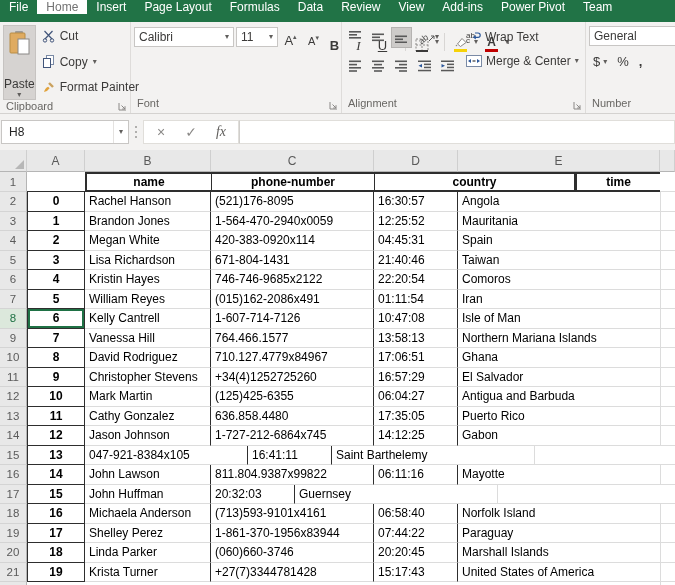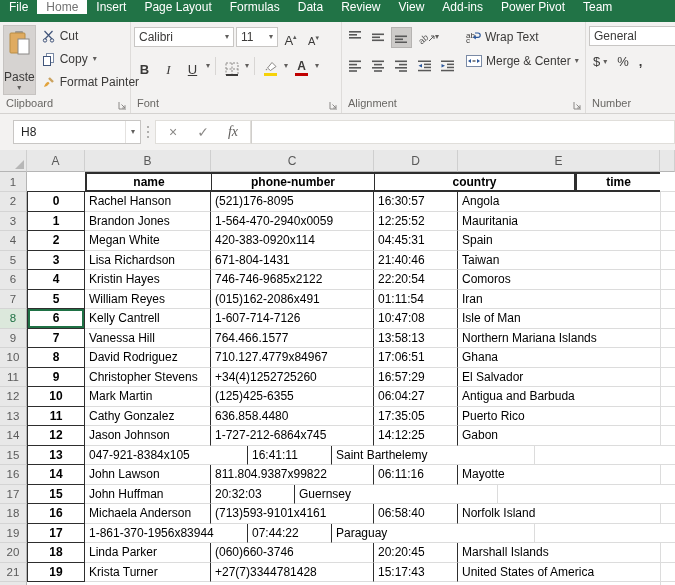--- a/index.html
+++ b/index.html
@@ -21,27 +21,27 @@
   .rgroup-label{height:16px;font-size:11px;color:#696764;display:flex;align-items:center;
                 justify-content:flex-start;position:relative;padding:0 14px 2px 6px}
   .launcher{position:absolute;right:3px;bottom:3px}
   .arrow{font-size:8px;color:#605e5c;line-height:1}
   .cmdlbl{white-space:nowrap}
 
   
   .g-clip{width:130px}
   .paste-btn{width:46px;background:#d6d3d1;border:1px solid #c6c3c1;display:flex;flex-direction:column;
              align-items:center;justify-content:flex-start;padding-top:4px;margin-right:4px}
-  .paste-btn .cmdlbl{margin-top:14px}
+  .paste-btn .cmdlbl{margin-top:21px}
   .clip-cmds{display:flex;flex-direction:column;justify-content:space-between;padding:1px 0 3px 0}
   .cmd{display:flex;align-items:center;gap:5px;height:20px;padding:0 2px;white-space:nowrap}
 
   
   .g-font{width:210px}
-  .fcol{display:flex;flex-direction:column;width:100%}
+  .fcol{display:flex;flex-direction:row;width:100%}
   .frow{display:flex;align-items:center;height:24px;gap:2px}
   .frow2{display:flex;align-items:center;height:26px;gap:3px;margin-top:4px}
   .combo{background:#fff;border:1px solid #c8c6c4;height:20px;display:flex;align-items:center;
          padding:0 4px;box-sizing:border-box;overflow:hidden;white-space:nowrap}
   .combo .arrow{margin-left:auto;padding-left:4px}
   .cb-name{width:100px}
   .cb-size{width:42px}
   .ribbtn{height:20px;min-width:17px;display:flex;align-items:flex-end;justify-content:center;
           padding:0 2px;line-height:1;position:relative}
   .b-b{font-weight:bold;font-size:13px}
@@ -67,21 +67,21 @@
   
   .g-num{flex:1 1 auto;border-right:none}
   .ncol{display:flex;flex-direction:column;width:100%}
   .cb-general{width:110px;margin-top:1px}
   .nrow{display:flex;align-items:center;gap:10px;margin-top:8px;padding-left:4px;font-size:13px}
   .nrow .dollar{display:flex;align-items:center;gap:3px}
 
   
   .fbar{height:36px;background:#f3f2f1;display:flex;align-items:center;position:relative}
   .namebox{width:128px;height:24px;background:#fff;border:1px solid #c8c6c4;box-sizing:border-box;
-           margin-left:13px;display:flex;align-items:center;font-size:12px;color:#242424;padding-left:7px}
+           margin-left:1px;display:flex;align-items:center;font-size:12px;color:#242424;padding-left:7px}
   .namebox .arrow{margin-left:auto;border-left:1px solid #e4e2e0;height:100%;display:flex;
                   align-items:center;padding:0 5px}
   .vdots{display:flex;flex-direction:column;gap:3px;margin:0 6px}
   .vdots i{width:2px;height:2px;border-radius:50%;background:#9a9896}
   .fxbox{height:24px;background:#fff;border:1px solid #e0deda;box-sizing:border-box;display:flex;
          align-items:center;gap:0;padding:0 2px}
   .fxbtn{width:30px;text-align:center;color:#8a8886;font-size:14px}
   .fxbtn.fx{font-family:"Liberation Serif",serif;font-style:italic;color:#605e5c;font-size:14px}
   .forminput{flex:1;height:24px;background:#fff;border:1px solid #e0deda;border-left:1px solid #d0cecb;
              box-sizing:border-box;font-size:12px;display:flex;align-items:center;padding-left:5px}
@@ -571,20 +571,21 @@
         <div class="cell w-a idxcell">16</div>
         <div class="cell w-b dcell sepb">Michaela Anderson</div>
         <div class="cell w-c dcell sepb">(713)593-9101x4161</div>
         <div class="cell w-d dcell sepb">06:58:40</div>
         <div class="cell w-e dcell">Norfolk Island</div>
         <div class="cell w-f dcell fcell"></div>
       </div>
       <div class="srow">
         <div class="cell w-rh rowhdr">19</div>
         <div class="cell w-a idxcell">17</div>
+        <div class="cell w-b dcell sepb">Shelley Perez</div>
         <div class="cell w-c dcell sepb">1-861-370-1956x83944</div>
         <div class="cell w-d dcell sepb">07:44:22</div>
         <div class="cell w-e dcell">Paraguay</div>
         <div class="cell w-f dcell fcell"></div>
       </div>
       <div class="srow">
         <div class="cell w-rh rowhdr">20</div>
         <div class="cell w-a idxcell">18</div>
         <div class="cell w-b dcell sepb">Linda Parker</div>
         <div class="cell w-c dcell sepb">(060)660-3746</div>

